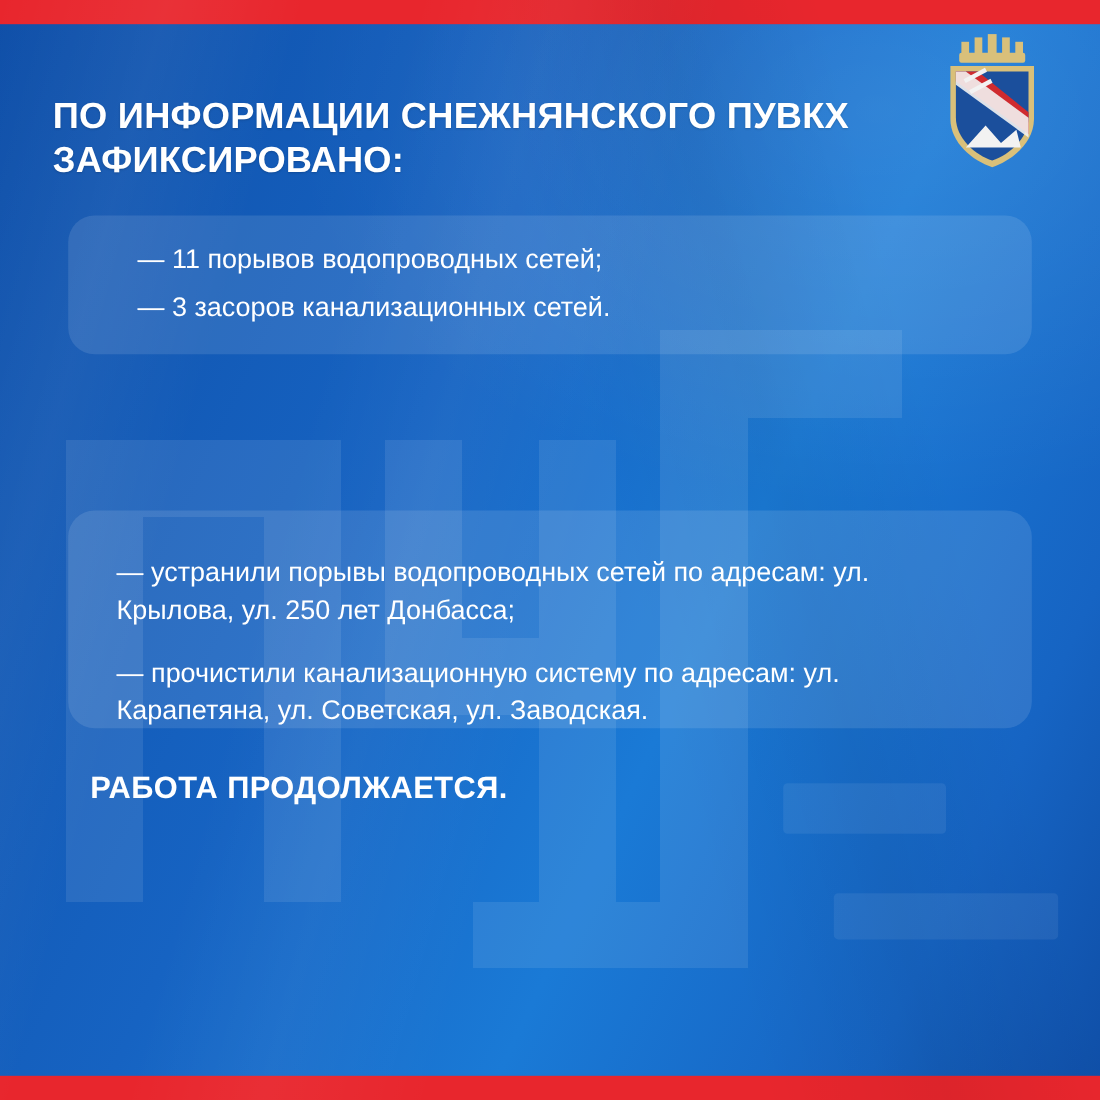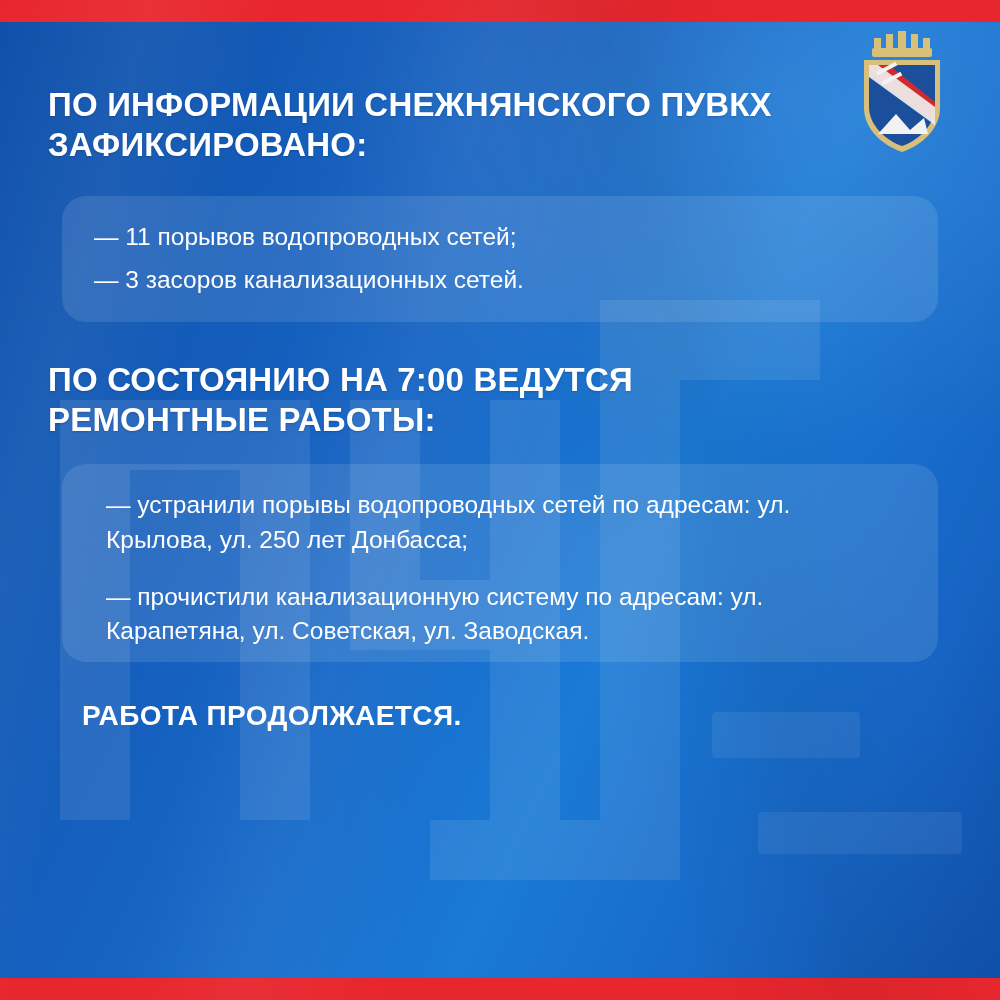--- a/index.html
+++ b/index.html
@@ -108,28 +108,28 @@
     position: absolute;
     background: rgba(255,255,255,0.11);
     border-radius: 24px;
     box-sizing: border-box;
   }
   .card.one {
     left: 62px;
     top: 196px;
     width: 876px;
     height: 126px;
-    padding: 24px 32px;
+    padding: 24px 63px;
   }
   .card.two {
     left: 62px;
     top: 464px;
     width: 876px;
     height: 198px;
-    padding: 24px 44px;
+    padding: 40px 44px;
   }
   .card p {
     margin: 0;
     color: #ffffff;
     font-size: 24.5px;
     line-height: 1.42;
   }
   .card.one p + p { margin-top: 8px; }
   .card.two p + p { margin-top: 22px; }
 
@@ -205,21 +205,20 @@
 
   <div class="content">
 
     <h1 class="heading">По информации Снежнянского ПУВКХ зафиксировано:</h1>
 
     <div class="card one">
       <p>— 11 порывов водопроводных сетей;</p>
       <p>— 3 засоров канализационных сетей.</p>
     </div>
 
-    <h2 class="heading">По состоянию на 7:00 ведутся ремонтные работы:</h2>
 
     <div class="card two">
       <p>— устранили порывы водопроводных сетей по адресам: ул. Крылова, ул. 250 лет Донбасса;</p>
       <p>— прочистили канализационную систему по адресам: ул. Карапетяна, ул. Советская, ул. Заводская.</p>
     </div>
 
     <p class="footnote">Работа продолжается.</p>
 
   </div>
 </div>

